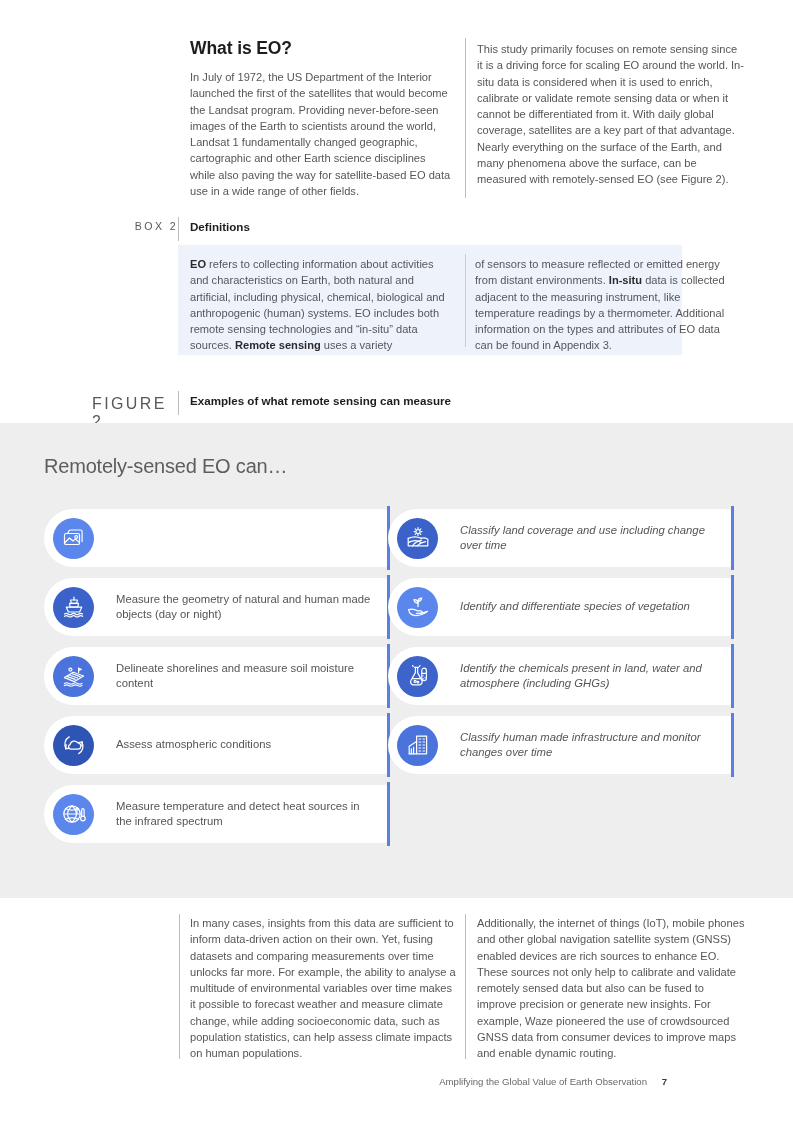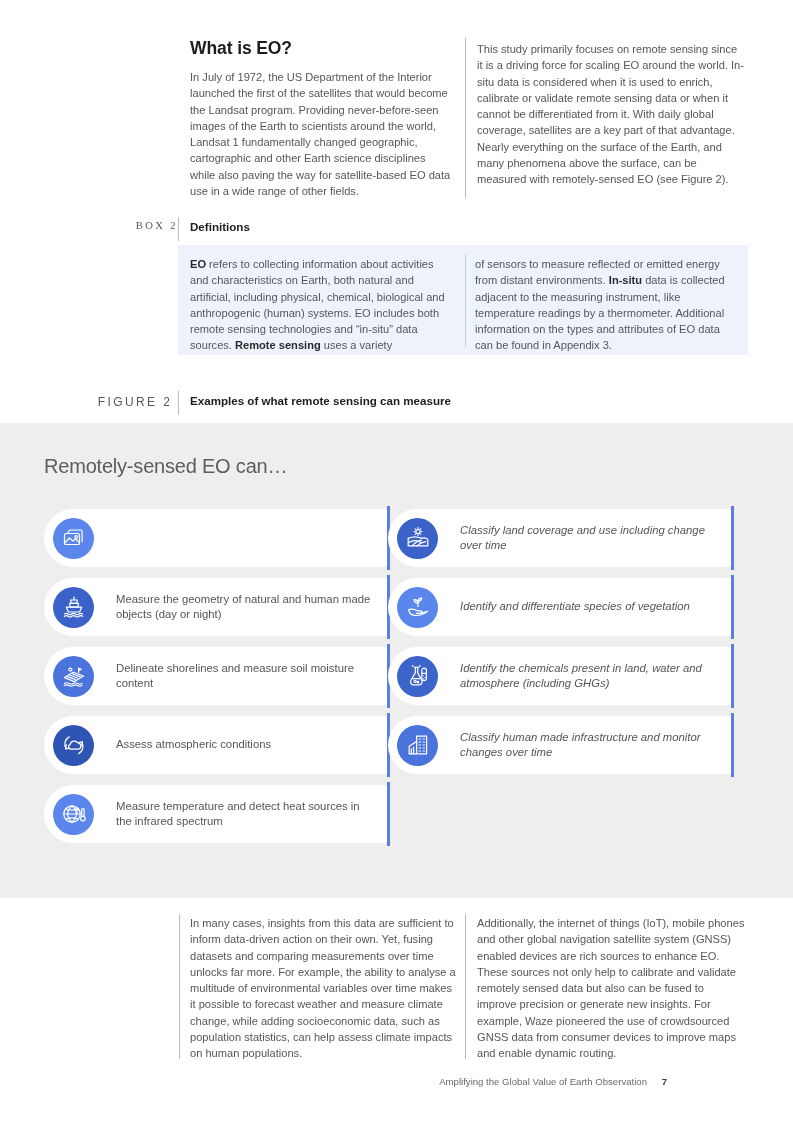--- a/index.html
+++ b/index.html
@@ -61,34 +61,33 @@
 
   
   #box2-label {
     position: absolute;
     left: 92px; top: 220px;
     width: 86px;
     text-align: right;
     font-size: 10.6px;
     letter-spacing: 2.4px;
     color: #58585b;
-    font-family: Liberation Serif, serif;
   }
   #rule-box2 { left: 178px; top: 217px; height: 24px; }
   #box2-title {
     position: absolute;
     left: 190px; top: 220px;
     font-size: 11.6px;
     font-weight: bold;
     color: #1d1d1f;
   }
   #box2-body {
     position: absolute;
     left: 178px; top: 245px;
-    width: 570px;
+    width: 504px;
     height: 110px;
     background: #eef2fb;
   }
   #box2-col-left {
     position: absolute;
     left: 12px; top: 11px;
     width: 265px;
   }
   #box2-col-right {
     position: absolute;
@@ -100,22 +99,22 @@
     left: 287px; top: 9px;
     width: 1px; height: 93px;
     background: #c4cde4;
   }
 
   
   #fig2-label {
     position: absolute;
     left: 92px; top: 395px;
     width: 86px;
-    text-align: center;
-    font-size: 12px;
+    text-align: left;
+    font-size: 16px;
     letter-spacing: 2.4px;
     color: #58585b;
   }
   #rule-fig2 { left: 178px; top: 391px; height: 24px; }
   #fig2-title {
     position: absolute;
     left: 190px; top: 394px;
     font-size: 11.6px;
     font-weight: bold;
     color: #1d1d1f;

